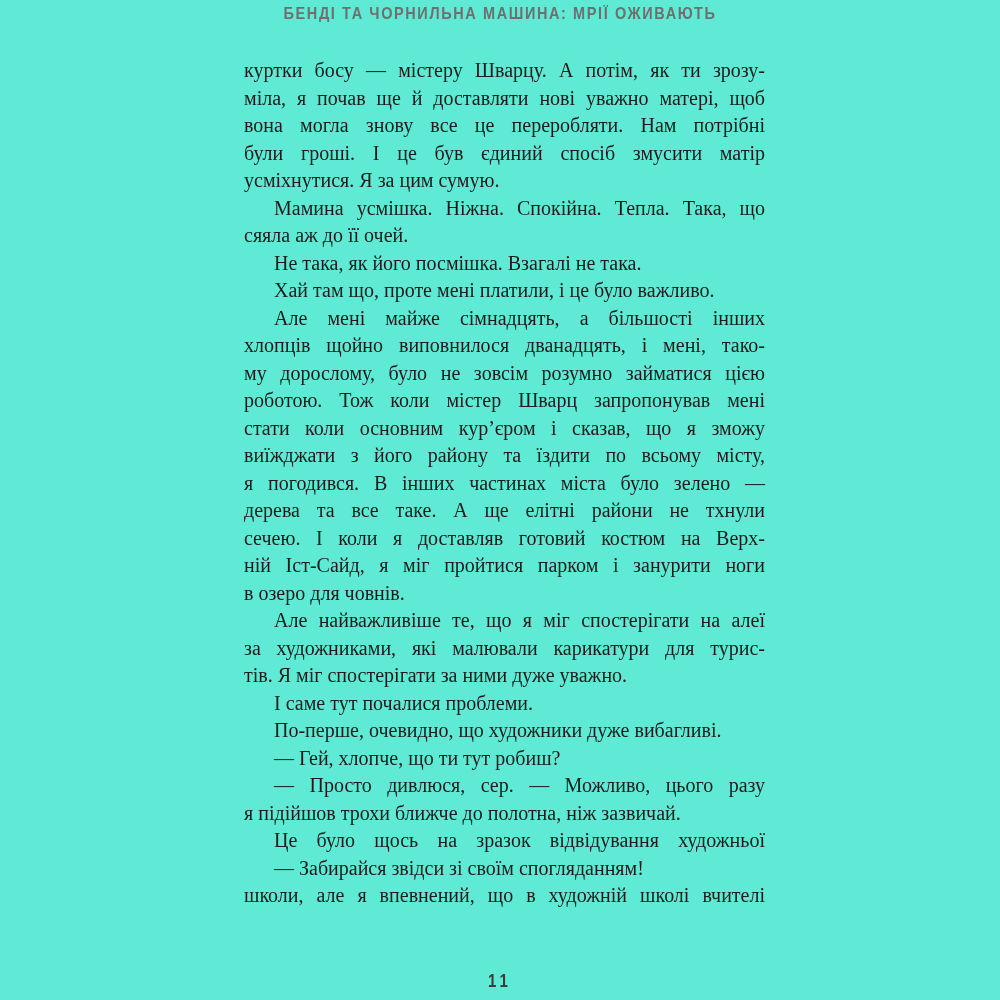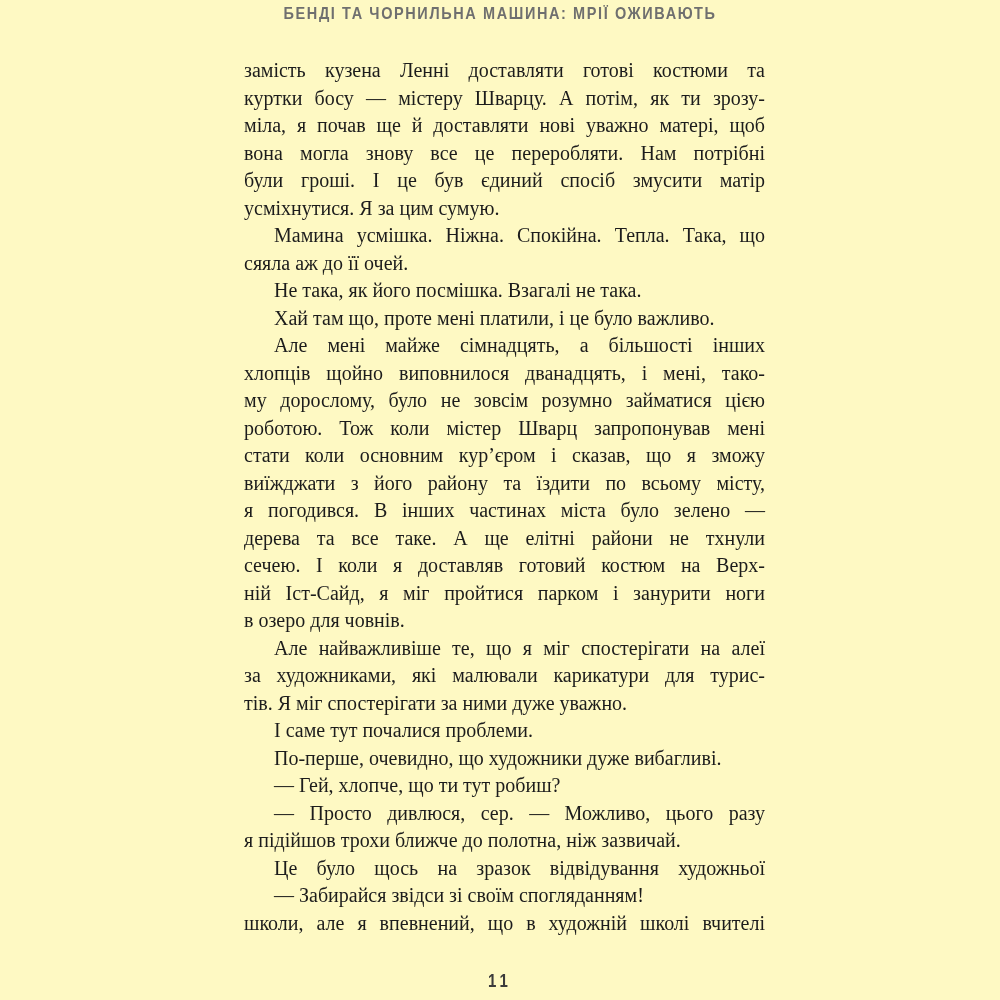--- a/index.html
+++ b/index.html
@@ -3,21 +3,21 @@
 <meta charset="utf-8">
 <style>
   * { margin: 0; padding: 0; box-sizing: border-box; }
   html, body { width: 1000px; height: 1000px; background: #ffffff; overflow: hidden; }
   body { font-family: "Liberation Serif", serif; }
 
   .page {
     position: relative;
     width: 1000px;
     height: 1000px;
-    background: #fef9c3;
+    background: #5eead4;
   }
 
   .running-header {
     position: absolute;
     top: 4px;
     left: 0;
     width: 1000px;
     text-align: center;
     font-family: "Liberation Sans", sans-serif;
     font-size: 14.5px;
@@ -65,21 +65,20 @@
   }
 </style>
 </head>
 <body>
 
 <div class="page">
 
   <div class="running-header">БЕНДІ ТА ЧОРНИЛЬНА МАШИНА: МРІЇ ОЖИВАЮТЬ</div>
 
   <div class="text-block">
-      <div class="text-line">замість кузена Ленні доставляти готові костюми та</div>
       <div class="text-line">куртки босу — містеру Шварцу. А потім, як ти зрозу-</div>
       <div class="text-line">міла, я почав ще й доставляти нові уважно матері, щоб</div>
       <div class="text-line">вона могла знову все це переробляти. Нам потрібні</div>
       <div class="text-line">були гроші. І це був єдиний спосіб змусити матір</div>
       <div class="text-line para-end">усміхнутися. Я за цим сумую.</div>
       <div class="text-line indent">Мамина усмішка. Ніжна. Спокійна. Тепла. Така, що</div>
       <div class="text-line para-end">сяяла аж до її очей.</div>
       <div class="text-line indent para-end">Не така, як його посмішка. Взагалі не така.</div>
       <div class="text-line indent para-end">Хай там що, проте мені платили, і це було важливо.</div>
       <div class="text-line indent">Але мені майже сімнадцять, а більшості інших</div>

